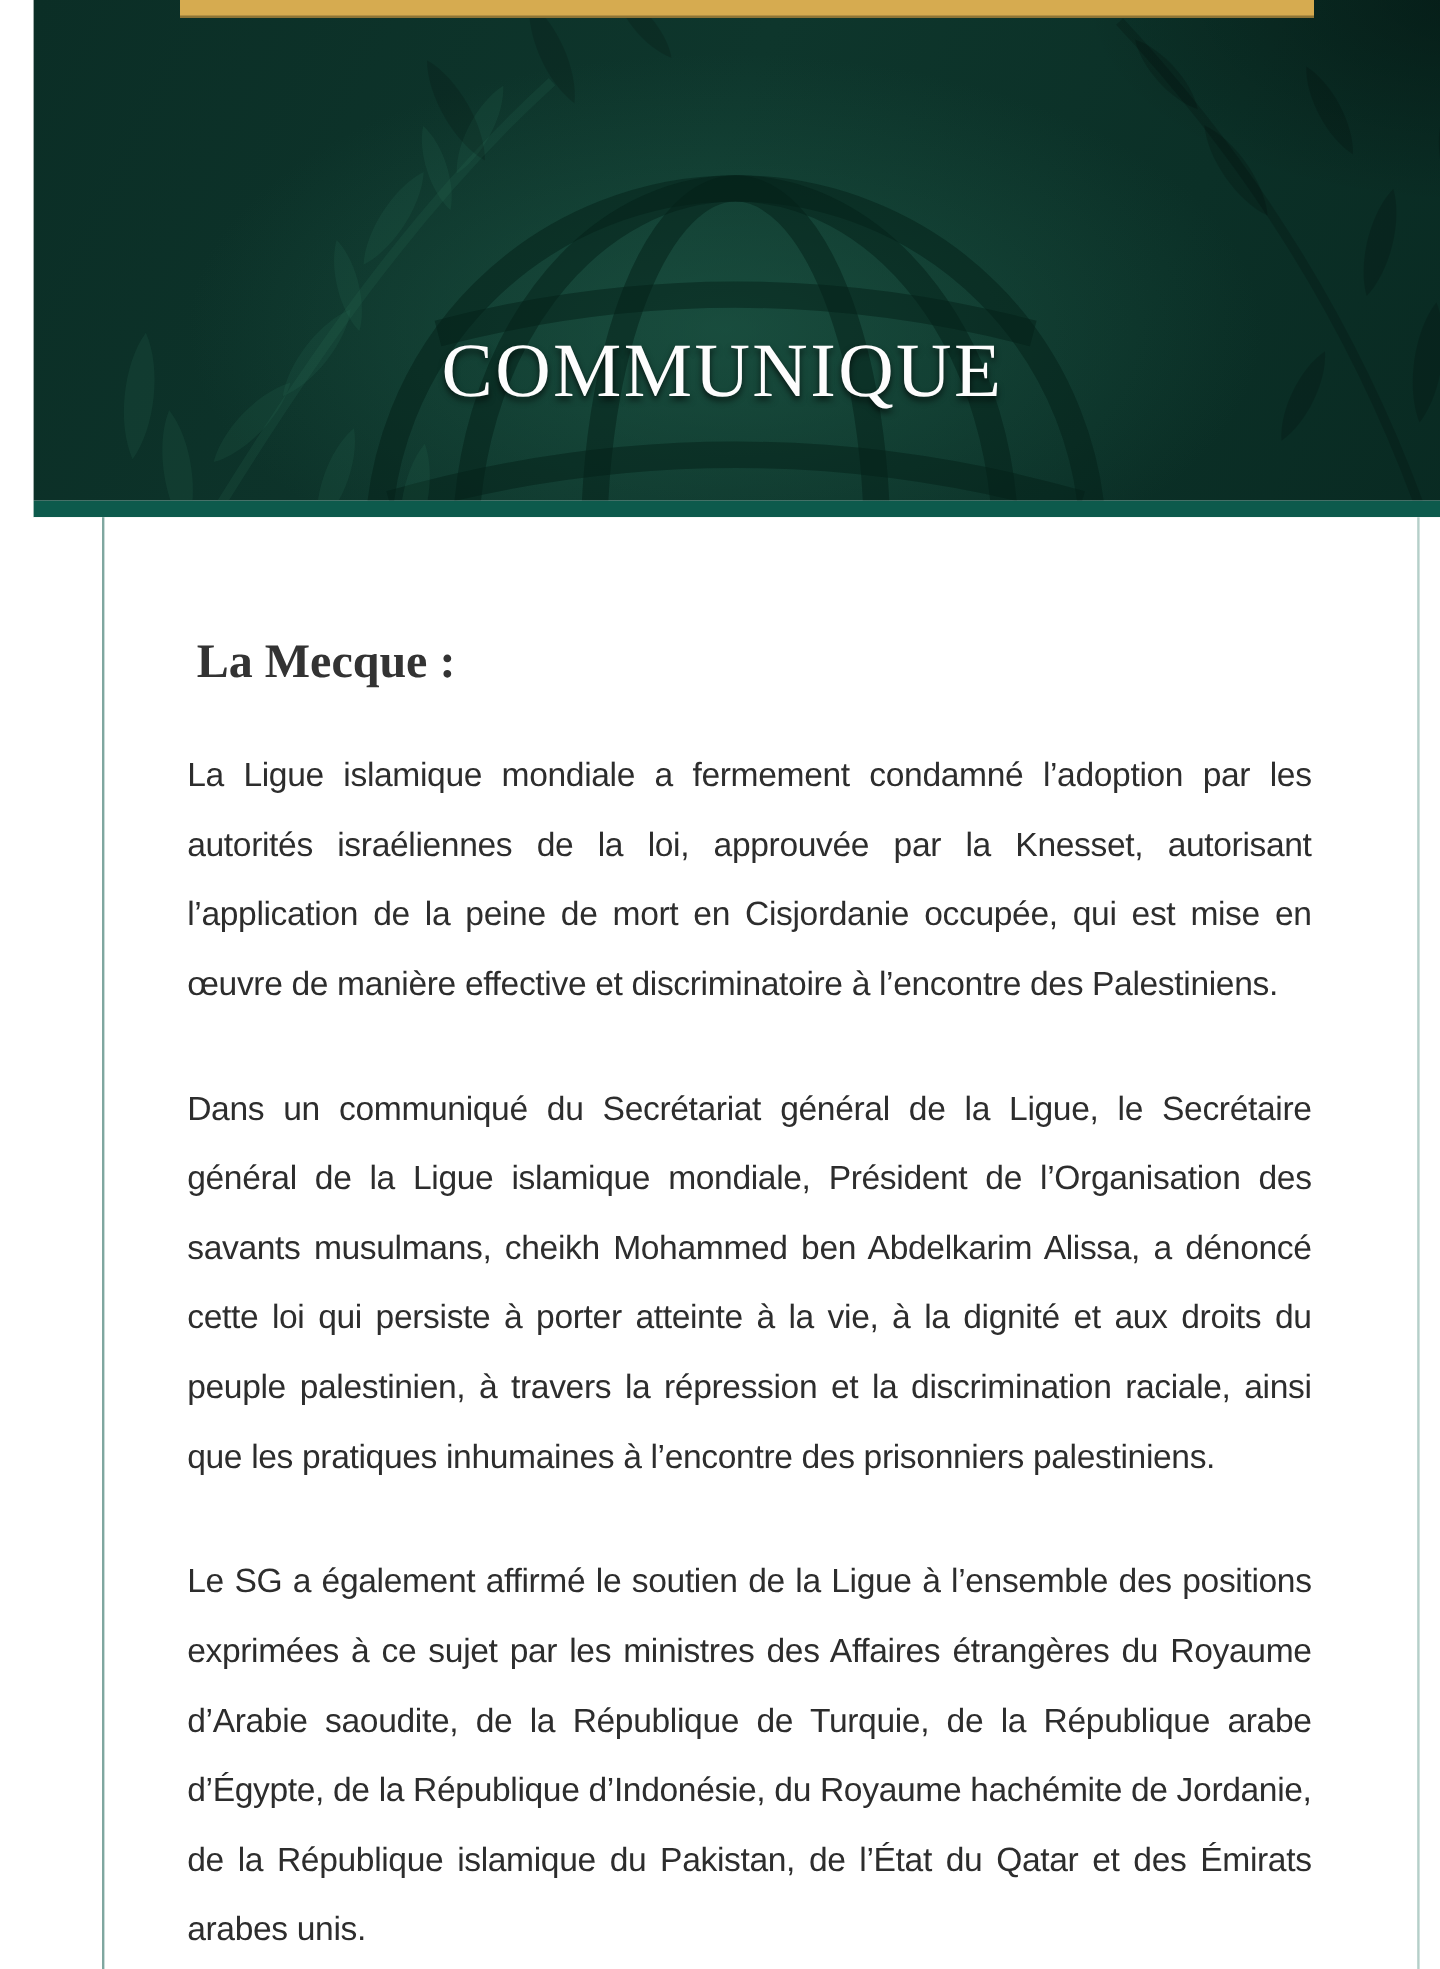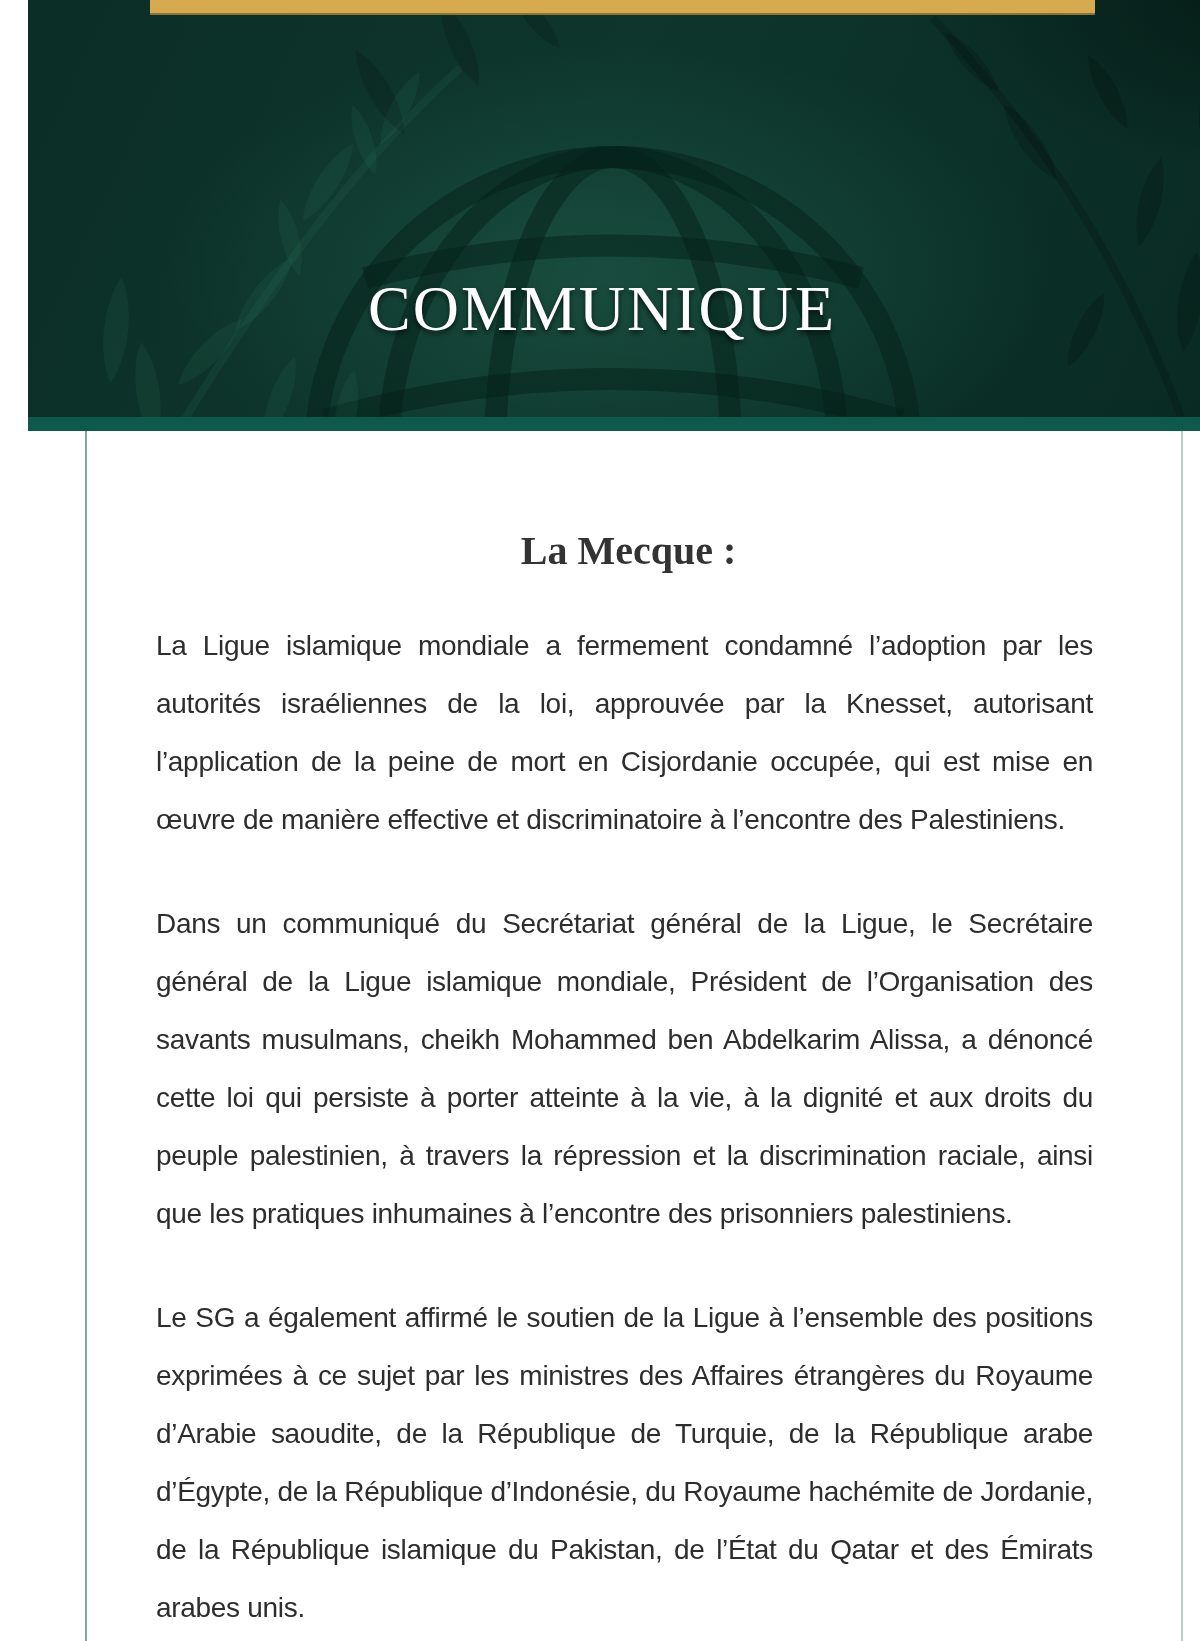--- a/index.html
+++ b/index.html
@@ -57,21 +57,20 @@
     margin-left:128px;
     width:937px;
     padding-top:96px;
   }
   .dateline{
     margin:0 0 43px 8px;
     font-family:"Liberation Serif",serif;
     font-weight:700;
     font-size:40px;
     color:#333333;
-    text-align:center;
   }
   .content p{
     margin:0 0 46px 0;
     font-size:28px;
     line-height:58px;
     letter-spacing:-0.3px;
     text-align:justify;
     color:#2d2d2d;
   }
 

